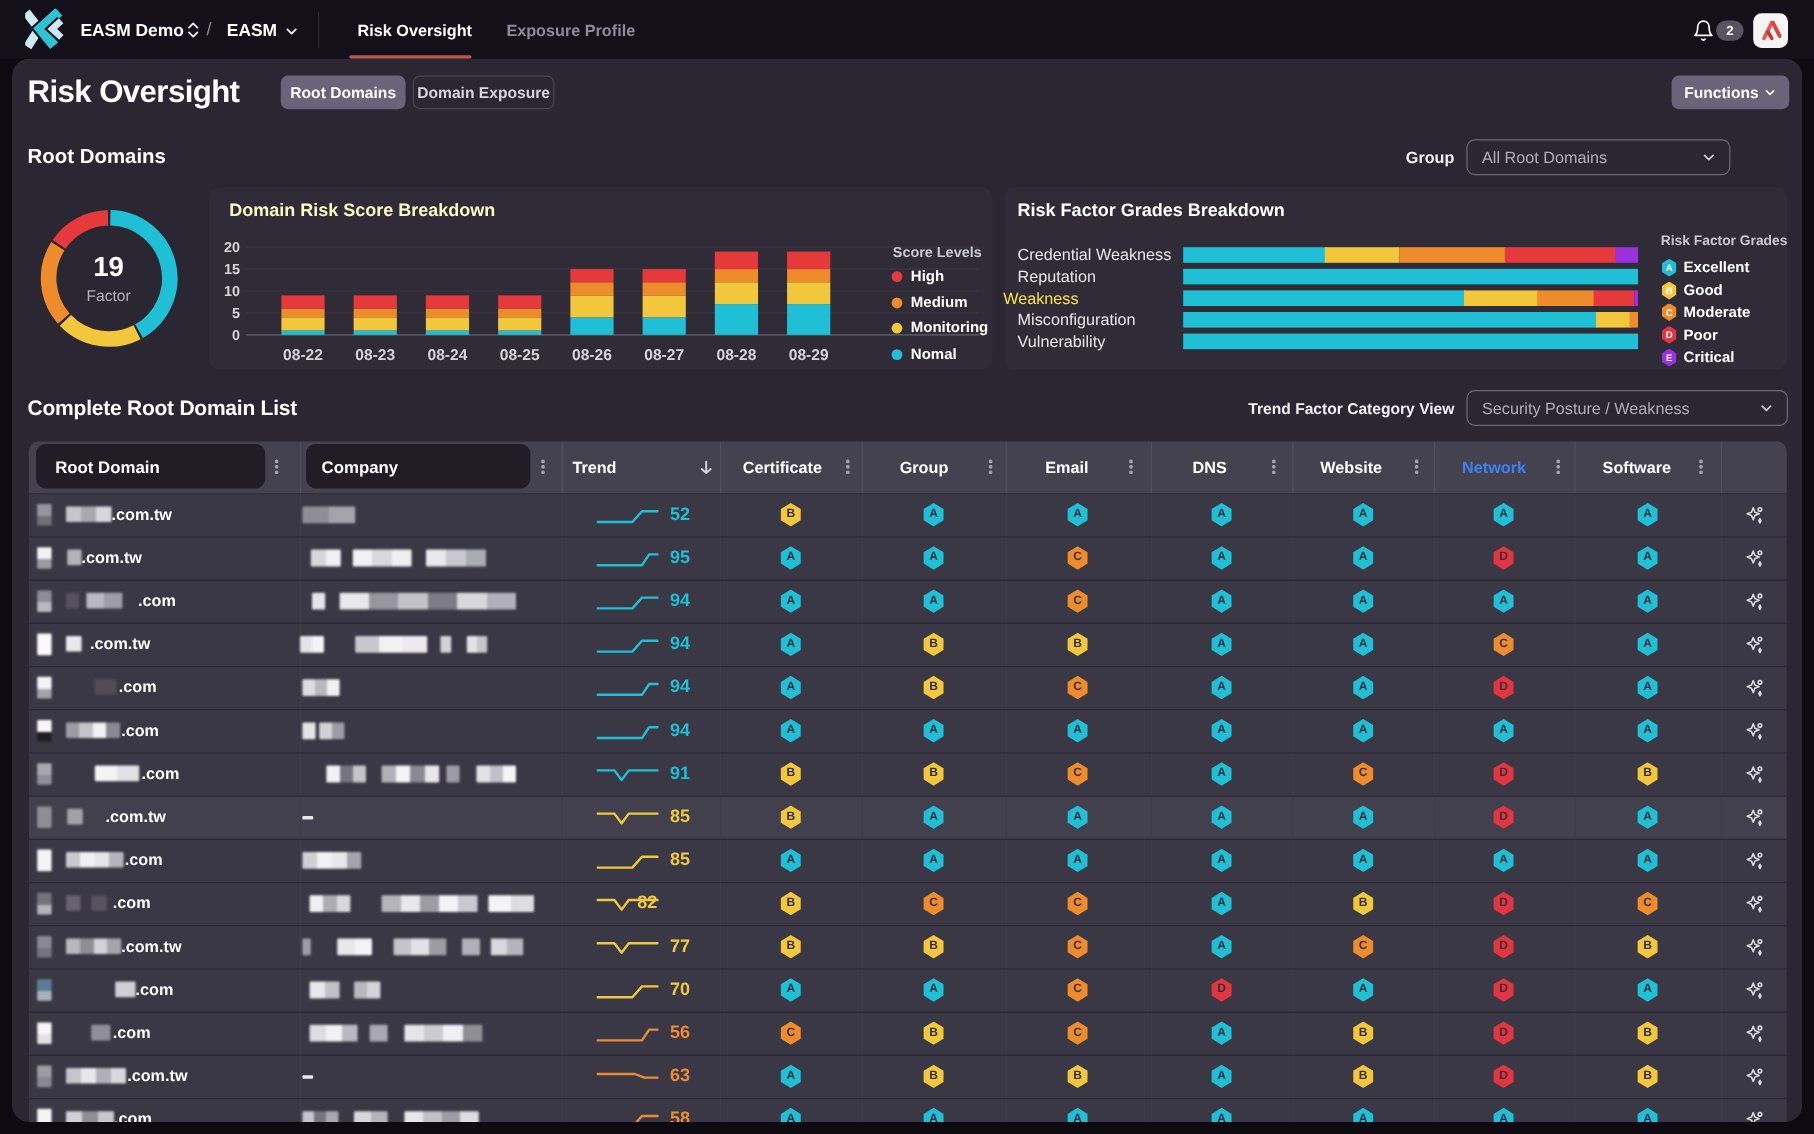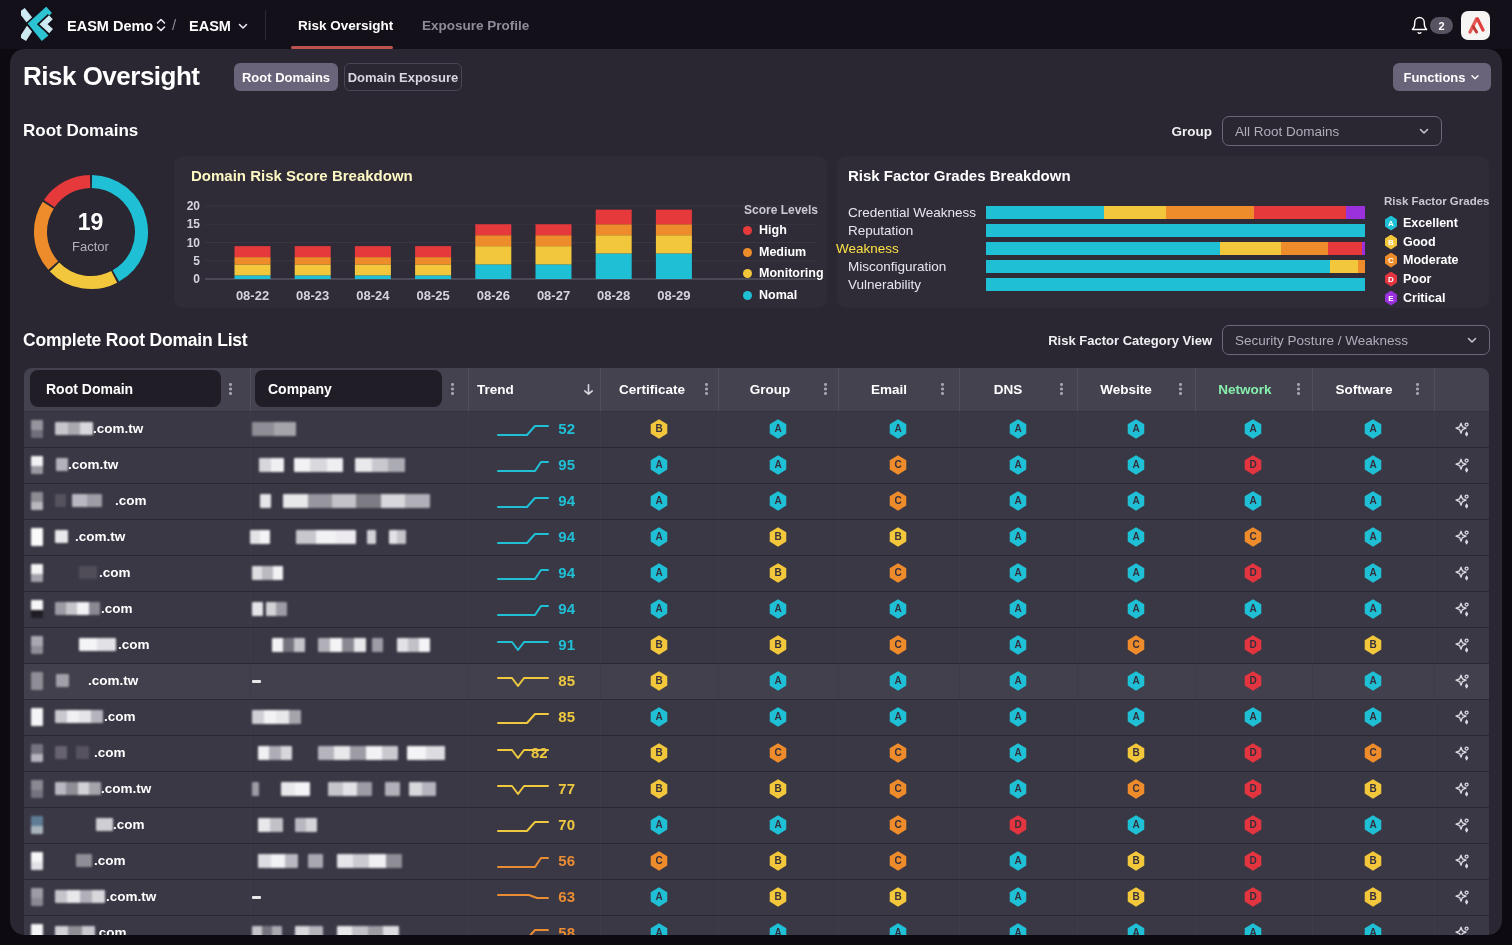--- a/index.html
+++ b/index.html
@@ -147,21 +147,21 @@
 <div class="abs" style="left:1403px;top:216px;font-size:12.5px;font-weight:700;color:#fff;">Excellent</div>
 <div style="position:absolute;left:1384.5px;top:234.5px;width:13px;height:15px;background:#f2c73b;clip-path:polygon(50% 0,96% 26%,96% 74%,50% 100%,4% 74%,4% 26%);display:flex;align-items:center;justify-content:center;font-size:8px;font-weight:700;color:#fff;">B</div>
 <div class="abs" style="left:1403px;top:235px;font-size:12.5px;font-weight:700;color:#fff;">Good</div>
 <div style="position:absolute;left:1384.5px;top:252.5px;width:13px;height:15px;background:#ee8c2b;clip-path:polygon(50% 0,96% 26%,96% 74%,50% 100%,4% 74%,4% 26%);display:flex;align-items:center;justify-content:center;font-size:8px;font-weight:700;color:#fff;">C</div>
 <div class="abs" style="left:1403px;top:253px;font-size:12.5px;font-weight:700;color:#fff;">Moderate</div>
 <div style="position:absolute;left:1384.5px;top:271.5px;width:13px;height:15px;background:#e23540;clip-path:polygon(50% 0,96% 26%,96% 74%,50% 100%,4% 74%,4% 26%);display:flex;align-items:center;justify-content:center;font-size:8px;font-weight:700;color:#fff;">D</div>
 <div class="abs" style="left:1403px;top:272px;font-size:12.5px;font-weight:700;color:#fff;">Poor</div>
 <div style="position:absolute;left:1384.5px;top:290.5px;width:13px;height:15px;background:#9b30dd;clip-path:polygon(50% 0,96% 26%,96% 74%,50% 100%,4% 74%,4% 26%);display:flex;align-items:center;justify-content:center;font-size:8px;font-weight:700;color:#fff;">E</div>
 <div class="abs" style="left:1403px;top:291px;font-size:12.5px;font-weight:700;color:#fff;">Critical</div>
 <div class="abs" style="left:23px;top:330px;font-size:17.5px;font-weight:700;color:#fff;letter-spacing:-.2px;">Complete Root Domain List</div>
-<div class="abs" style="left:1004px;top:333px;width:208px;text-align:right;font-size:13px;font-weight:600;color:#f0eff3;">Risk Factor Category View</div>
+<div class="abs" style="left:1004px;top:333px;width:208px;text-align:right;font-size:13px;font-weight:600;color:#f0eff3;">Trend Factor Category View</div>
 <div class="abs" style="left:1222px;top:325px;width:268px;height:30px;border:1.5px solid #6b6878;border-radius:7px;display:flex;align-items:center;padding:0 12px;font-size:13.5px;color:#b0adb9;">Security Posture / Weakness<svg style="position:absolute;right:10px" width="14" height="14" viewBox="0 0 14 14" fill="none" stroke="#c9c7d1" stroke-width="1.5" stroke-linecap="round" stroke-linejoin="round">
       <path d="M3.5 5.5 7 9 10.5 5.5"></path>
     </svg></div>
 <div class="abs" style="left:24px;top:368px;width:1465px;height:43px;background:#454250;border-radius:8px 8px 0 0;"></div>
 <div class="abs" style="left:250px;top:368px;width:1px;height:43px;background:#524f5c;"></div>
 <div class="abs" style="left:468px;top:368px;width:1px;height:43px;background:#524f5c;"></div>
 <div class="abs" style="left:600px;top:368px;width:1px;height:43px;background:#524f5c;"></div>
 <div class="abs" style="left:718px;top:368px;width:1px;height:43px;background:#524f5c;"></div>
 <div class="abs" style="left:838px;top:368px;width:1px;height:43px;background:#524f5c;"></div>
 <div class="abs" style="left:959px;top:368px;width:1px;height:43px;background:#524f5c;"></div>
@@ -180,21 +180,21 @@
 <div class="abs" style="left:597px;top:382px;width:110px;text-align:center;font-size:13.5px;font-weight:700;color:#fff;">Certificate</div>
 <div style="position:absolute;left:705px;top:383px;width:2.5px;height:2.5px;border-radius:50%;background:#a5a2ae;box-shadow:0 4.5px 0 #a5a2ae,0 9px 0 #a5a2ae;"></div>
 <div class="abs" style="left:715px;top:382px;width:110px;text-align:center;font-size:13.5px;font-weight:700;color:#fff;">Group</div>
 <div style="position:absolute;left:824px;top:383px;width:2.5px;height:2.5px;border-radius:50%;background:#a5a2ae;box-shadow:0 4.5px 0 #a5a2ae,0 9px 0 #a5a2ae;"></div>
 <div class="abs" style="left:834px;top:382px;width:110px;text-align:center;font-size:13.5px;font-weight:700;color:#fff;">Email</div>
 <div style="position:absolute;left:941px;top:383px;width:2.5px;height:2.5px;border-radius:50%;background:#a5a2ae;box-shadow:0 4.5px 0 #a5a2ae,0 9px 0 #a5a2ae;"></div>
 <div class="abs" style="left:953px;top:382px;width:110px;text-align:center;font-size:13.5px;font-weight:700;color:#fff;">DNS</div>
 <div style="position:absolute;left:1060px;top:383px;width:2.5px;height:2.5px;border-radius:50%;background:#a5a2ae;box-shadow:0 4.5px 0 #a5a2ae,0 9px 0 #a5a2ae;"></div>
 <div class="abs" style="left:1071px;top:382px;width:110px;text-align:center;font-size:13.5px;font-weight:700;color:#fff;">Website</div>
 <div style="position:absolute;left:1179px;top:383px;width:2.5px;height:2.5px;border-radius:50%;background:#a5a2ae;box-shadow:0 4.5px 0 #a5a2ae,0 9px 0 #a5a2ae;"></div>
-<div class="abs" style="left:1190px;top:382px;width:110px;text-align:center;font-size:13.5px;font-weight:700;color:#86efac;">Network</div>
+<div class="abs" style="left:1190px;top:382px;width:110px;text-align:center;font-size:13.5px;font-weight:700;color:#3b82f6;">Network</div>
 <div style="position:absolute;left:1297px;top:383px;width:2.5px;height:2.5px;border-radius:50%;background:#a5a2ae;box-shadow:0 4.5px 0 #a5a2ae,0 9px 0 #a5a2ae;"></div>
 <div class="abs" style="left:1309px;top:382px;width:110px;text-align:center;font-size:13.5px;font-weight:700;color:#fff;">Software</div>
 <div style="position:absolute;left:1416px;top:383px;width:2.5px;height:2.5px;border-radius:50%;background:#a5a2ae;box-shadow:0 4.5px 0 #a5a2ae,0 9px 0 #a5a2ae;"></div>
 <div class="abs" style="left:24px;top:411px;width:1465px;height:524px;overflow:hidden;">
 <div style="position:absolute;left:0;top:0;width:1465px;height:1px;background:#34313d;z-index:5;"></div>
 <div style="position:absolute;left:0;top:0px;width:1465px;height:36px;background:#3b3845;"></div>
 <div style="position:absolute;left:226px;top:1px;width:1px;height:35px;background:#3f3c49;"></div>
 <div style="position:absolute;left:444px;top:1px;width:1px;height:35px;background:#3f3c49;"></div>
 <div style="position:absolute;left:576px;top:1px;width:1px;height:35px;background:#3f3c49;"></div>
 <div style="position:absolute;left:694px;top:1px;width:1px;height:35px;background:#3f3c49;"></div>

